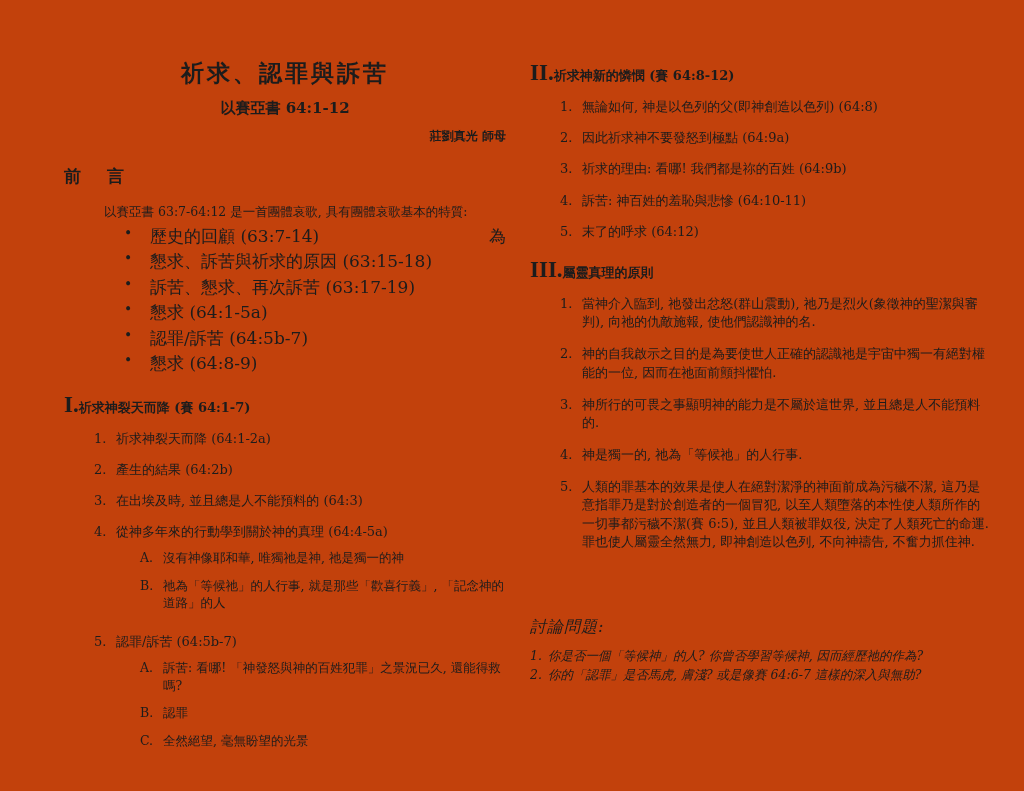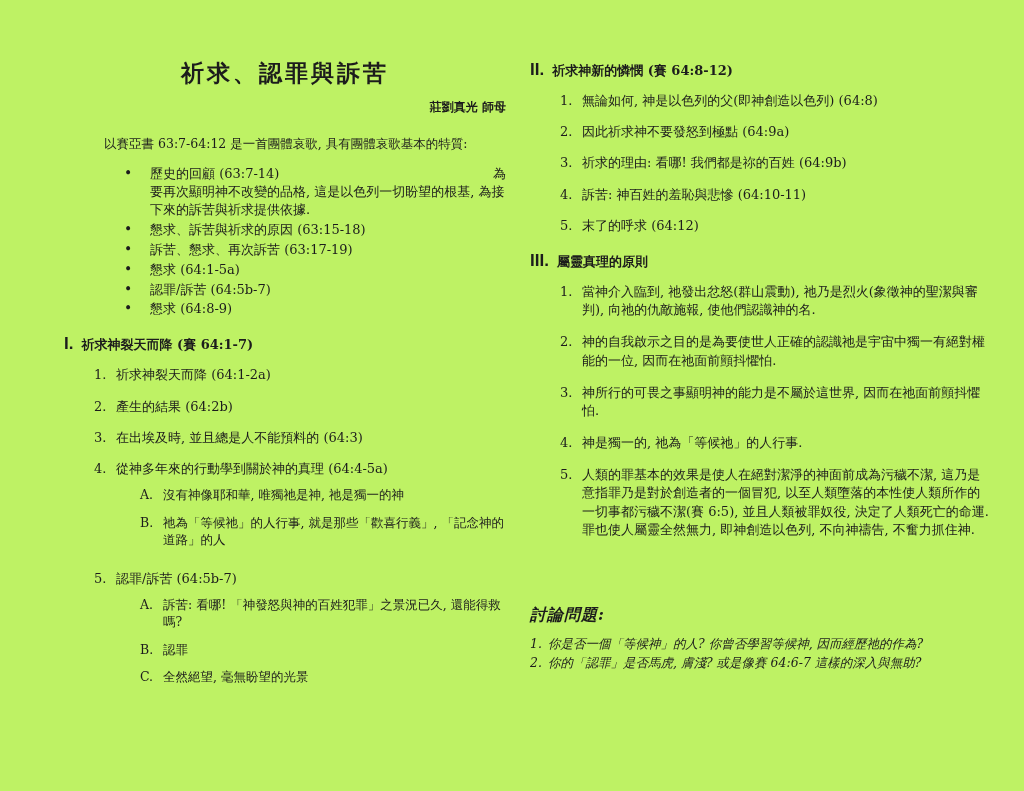--- a/index.html
+++ b/index.html
@@ -4,21 +4,21 @@
 <style>
   * { margin:0; padding:0; box-sizing:border-box; }
   html,body { width:1024px; height:791px; }
   body {
     background:#ffffff;
     color:#1c1c1c;
     font-family:"DejaVu Serif","Liberation Serif",serif;
     position:relative;
     overflow:hidden;
   }
-  .page { position:absolute; inset:0; background:#bef264; }
+  .page { position:absolute; inset:0; background:#c2410c; }
 
   .col-left  { position:absolute; left:64px;  top:58px; width:442px; }
   .col-right { position:absolute; left:530px; top:60px; width:460px; }
 
   
   .title {
     text-align:center; font-size:23px; font-weight:bold;
     letter-spacing:3px; margin-bottom:10px;
   }
   .subtitle {
@@ -26,81 +26,82 @@
   }
   .author {
     text-align:right; font-size:12px; font-weight:bold; margin-bottom:20px;
   }
 
   
   .foreword-h {
     font-size:17px; font-weight:bold; letter-spacing:10px; margin-bottom:16px;
   }
   .intro {
-    margin-left:40px; font-size:12.5px; line-height:1.35; margin-bottom:12px;
+    margin-left:40px; font-size:12.5px; line-height:1.35; margin-bottom:4px;
   }
   .bullets { list-style:none; margin-left:56px; margin-bottom:14px; }
   .bullets li {
-    position:relative; padding-left:30px; font-size:13px;
+    position:relative; padding-left:30px; font-size:17px;
     line-height:1.38; margin-bottom:2px;
   }
   .bullets li::before {
     content:"\2022"; position:absolute; left:4px; top:-1px; font-size:14px;
   }
   .b-first { display:flex; justify-content:space-between; }
 
   
   .section { margin-top:16px; }
   .sec-h { margin-bottom:12px; }
   .sec-numeral {
-    font-family:Liberation Sans, sans-serif;
-    font-weight:bold; font-size:17px; margin-right:8px;
+    font-family:Liberation Serif, serif;
+    font-weight:bold; font-size:23px; 
   }
   .sec-title { font-weight:bold; font-size:13px; }
 
   .items { margin-left:30px; }
   .item { display:flex; font-size:13px; line-height:1.4; margin-bottom:13px; }
   .item .ilabel { width:22px; flex:0 0 22px; }
   .item .itext { flex:1; }
 
   .subitems { margin-left:24px; margin-top:8px; margin-bottom:-2px; }
   .subitem { display:flex; font-size:12.5px; line-height:1.4; margin-bottom:10px; }
   .subitem .slabel { width:23px; flex:0 0 23px; }
   .subitem .stext { flex:1; }
 
   
   .sec-iii .item { margin-bottom:14px; }
 
   
   .discussion { margin-top:66px; font-style:italic; }
-  .disc-h { font-size:16px; font-weight:bold; margin-bottom:8px; letter-spacing:1px; }
+  .disc-h { font-size:16px; font-weight:normal; margin-bottom:8px; letter-spacing:1px; }
   .question { display:flex; font-size:12.5px; line-height:1.55; }
   .question .qlabel { width:18px; flex:0 0 18px; }
   .question .qtext { flex:1; }
 </style>
 </head>
 <body>
 
 <div class="page">
 
   <div class="col-left">
 
     <h1 class="title">祈求、認罪與訴苦</h1>
+    <div class="subtitle">以賽亞書 64:1-12</div>
     <div class="author">莊劉真光 師母</div>
 
+    <h2 class="foreword-h">前 言</h2>
 
     <p class="intro">以賽亞書 63:7-64:12 是一首團體哀歌, 具有團體哀歌基本的特質:</p>
 
     <ul class="bullets">
       <li>
         <div class="b-first">
           <span>歷史的回顧 (63:7-14)</span>
           <span>為</span>
         </div>
-        <div class="b-cont">要再次顯明神不改變的品格, 這是以色列一切盼望的根基, 為接下來的訴苦與祈求提供依據.</div>
       </li>
       <li><span>懇求、訴苦與祈求的原因 (63:15-18)</span></li>
       <li><span>訴苦、懇求、再次訴苦 (63:17-19)</span></li>
       <li><span>懇求 (64:1-5a)</span></li>
       <li><span>認罪/訴苦 (64:5b-7)</span></li>
       <li><span>懇求 (64:8-9)</span></li>
     </ul>
 
     <div class="section">
       <div class="sec-h">
@@ -197,21 +198,21 @@
         <div class="item">
           <span class="ilabel">1.</span>
           <span class="itext">當神介入臨到, 祂發出忿怒(群山震動), 祂乃是烈火(象徵神的聖潔與審判), 向祂的仇敵施報, 使他們認識神的名.</span>
         </div>
         <div class="item">
           <span class="ilabel">2.</span>
           <span class="itext">神的自我啟示之目的是為要使世人正確的認識祂是宇宙中獨一有絕對權能的一位, 因而在祂面前顫抖懼怕.</span>
         </div>
         <div class="item">
           <span class="ilabel">3.</span>
-          <span class="itext">神所行的可畏之事顯明神的能力是不屬於這世界, 因而在祂面前顫抖懼怕.</span>
+          <span class="itext">神所行的可畏之事顯明神的能力是不屬於這世界, 並且總是人不能預料的.</span>
         </div>
         <div class="item">
           <span class="ilabel">4.</span>
           <span class="itext">神是獨一的, 祂為「等候祂」的人行事.</span>
         </div>
         <div class="item">
           <span class="ilabel">5.</span>
           <span class="itext">人類的罪基本的效果是使人在絕對潔淨的神面前成為污穢不潔, 這乃是意指罪乃是對於創造者的一個冒犯, 以至人類墮落的本性使人類所作的一切事都污穢不潔(賽 6:5), 並且人類被罪奴役, 決定了人類死亡的命運. 罪也使人屬靈全然無力, 即神創造以色列, 不向神禱告, 不奮力抓住神.</span>
         </div>
       </div>

